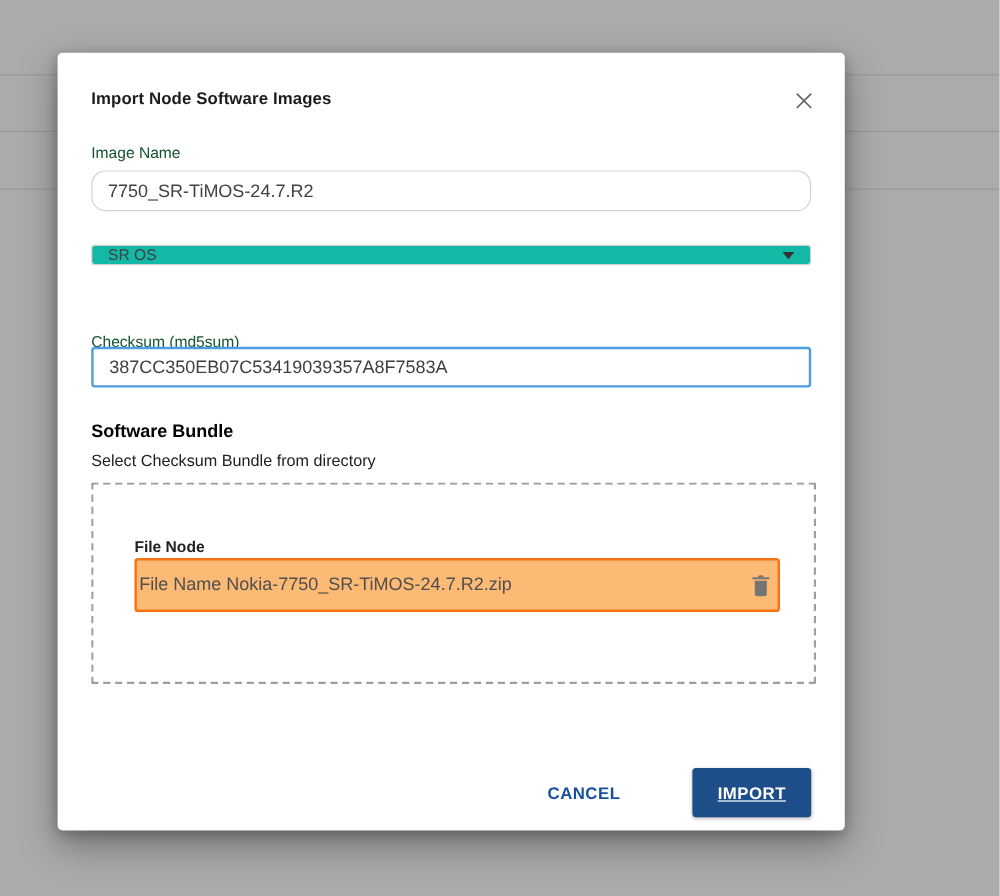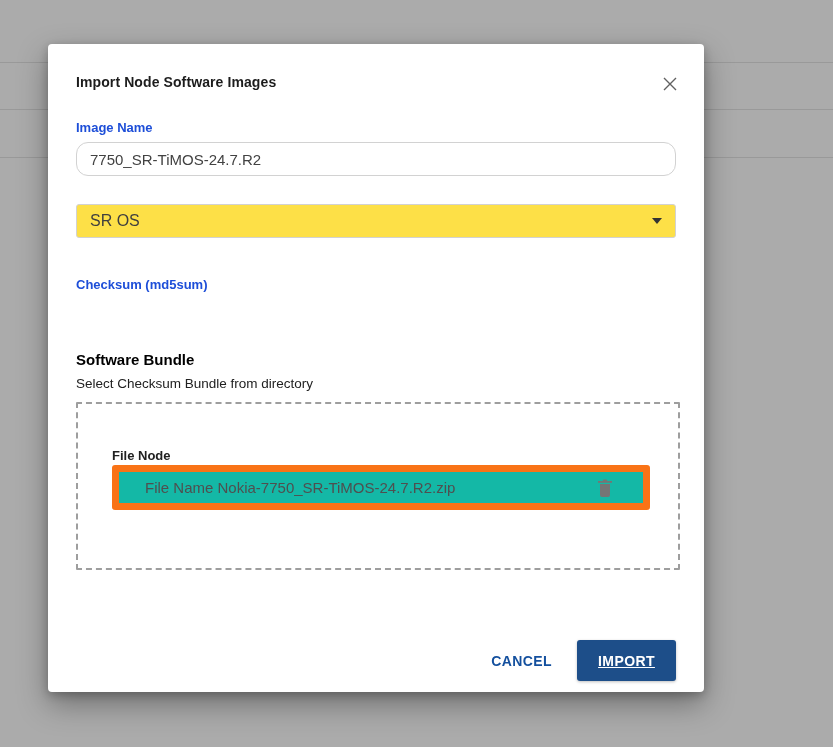--- a/index.html
+++ b/index.html
@@ -34,41 +34,41 @@
   .close-btn {
     position: absolute; right: 20px; top: 26px;
     width: 28px; height: 28px;
     background: none; border: none; cursor: pointer;
     display: flex; align-items: center; justify-content: center;
   }
   .close-btn svg { display: block; }
 
   .field-label {
     position: absolute; left: 28px;
-    font-size: 13px; font-weight: 700; color: #1d4ed8;
+    font-size: 13px; font-weight: 400; color: #14532d;
   }
   .lbl-image-name { top: 76px; }
   .lbl-checksum   { top: 221px; margin-top: 12px; }
 
   .text-input {
     position: absolute; left: 28px; width: 600px; height: 34px;
     border: 1px solid #d2d2d2; border-radius: 3px;
     padding: 0 13px; font-size: 15px; color: #424242;
     font-family: "Liberation Sans", sans-serif;
     background: #fff; outline: none;
   }
   .inp-image-name { top: 98px; border-radius: 12px; }
   .inp-checksum   { top: 245px; border: 2px solid var(--focus-border, #4d9fe2); color: #3f3f3f; }
 
   .select-box {
-    position: absolute; left: 28px; top: 160px; width: 600px; height: 34px;
+    position: absolute; left: 28px; top: 160px; width: 600px; height: 17px;
     border: 1px solid #d2d2d2; border-radius: 3px;
-    padding: 0 13px; background: #fde047; cursor: pointer;
+    padding: 0 13px; background: #14b8a6; cursor: pointer;
     display: flex; align-items: center; justify-content: space-between;
-    font-size: 16px; color: #3f3f3f;
+    font-size: 13px; color: #3f3f3f;
   }
 
   .section-label {
     position: absolute; left: 28px; top: 307px;
     font-size: 15px; font-weight: 700; color: #000000;
   }
   .section-hint {
     position: absolute; left: 28px; top: 332px;
     font-size: 13.5px; font-weight: 400; color: #212121;
   }
@@ -79,34 +79,34 @@
     border: 2px dashed #9e9e9e; border-radius: 1px;
     background: #fff;
   }
   .file-label {
     position: absolute; left: 34px; top: 44px;
     font-size: 13px; font-weight: 700; color: #212121;
   }
   .file-row {
     position: absolute; left: 34px; top: 61px;
     width: 538px; height: 45px;
-    border: 7px solid #f97316; border-radius: 3px;
+    border: 2px solid #f97316; border-radius: 3px;
     display: flex; align-items: center; justify-content: space-between;
-    padding: 0 26px; background: #14b8a6;
+    padding: 0 2px; background: #fdba74;
   }
   .file-name-text { font-size: 15px; color: #4f4f4f; }
   .trash-btn {
     background: none; border: none; cursor: pointer;
     width: 24px; height: 24px;
     display: flex; align-items: center; justify-content: center;
   }
 
   .actions {
     position: absolute; right: 28px; top: 596px;
-    height: 41px; display: flex; align-items: flex-end;
+    height: 41px; display: flex; align-items: flex-end; gap: 35px;
   }
   .cancel-btn {
     background: none; border: none; cursor: pointer;
     padding: 0 25px; height: 41px;
     font-family: "Liberation Sans", sans-serif;
     font-size: 14px; font-weight: 700; letter-spacing: 0.4px;
     color: var(--accent-blue, #14509e);
   }
   .import-btn {
     width: 99px; height: 41px;
@@ -142,20 +142,21 @@
   <input class="text-input inp-image-name" type="text" value="7750_SR-TiMOS-24.7.R2" style="">
 
   <div class="select-box">
     <span>SR OS</span>
     <svg width="10" height="6" viewBox="0 0 10 6">
       <polygon points="0,0 10,0 5,6" fill="#333333"></polygon>
     </svg>
   </div>
 
   <label class="field-label lbl-checksum">Checksum (md5sum)</label>
+  <input class="text-input inp-checksum" type="text" value="387CC350EB07C53419039357A8F7583A" style="">
 
   <div class="section-label">Software Bundle</div>
   <div class="section-hint">Select Checksum Bundle from directory</div>
 
   <div class="dropzone">
     <div class="file-label">File Node</div>
     <div class="file-row">
       <span class="file-name-text">File Name Nokia-7750_SR-TiMOS-24.7.R2.zip</span>
       <button class="trash-btn" aria-label="Remove file">
         <svg width="16" height="19" viewBox="0 0 16 19">

